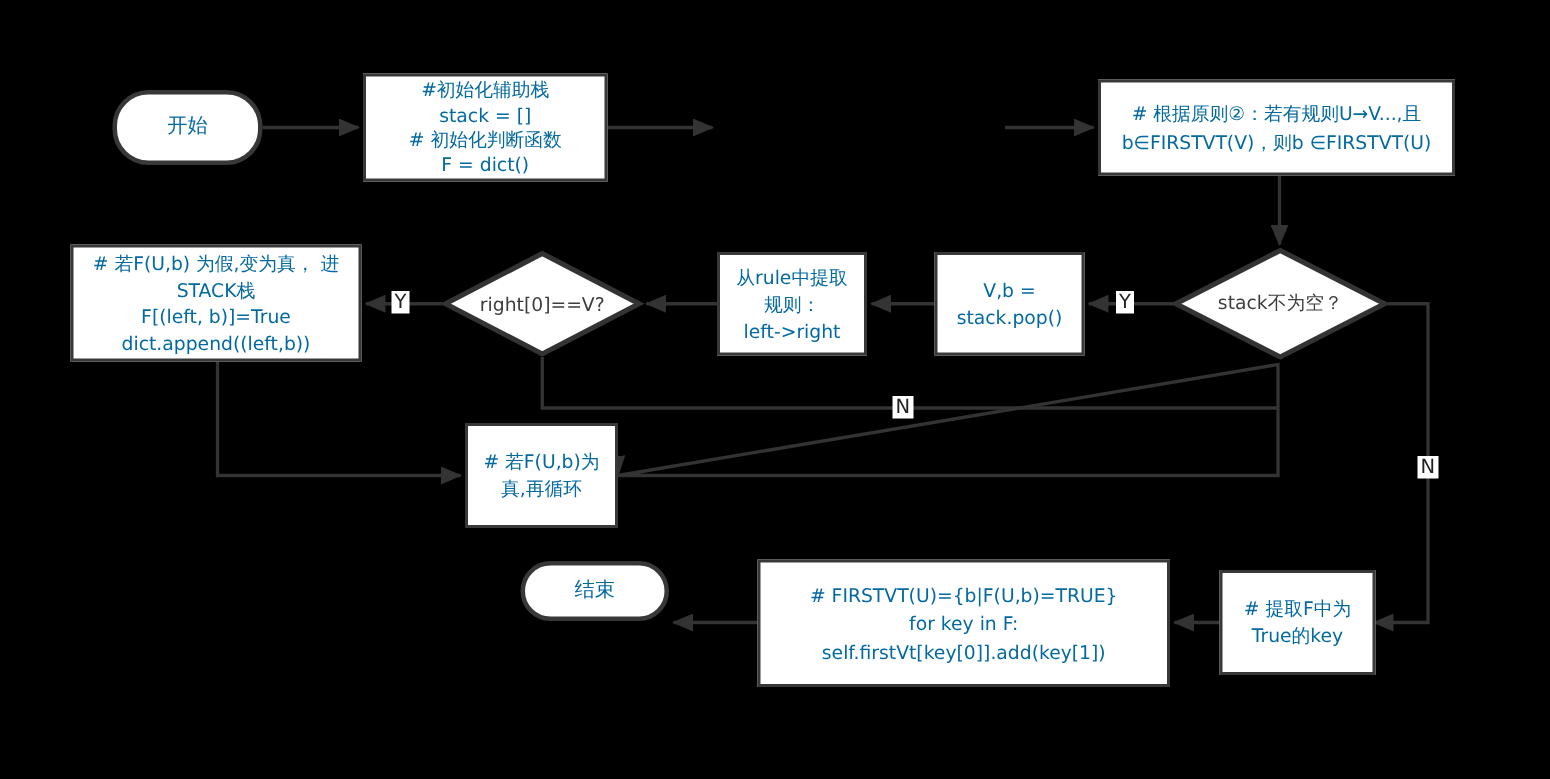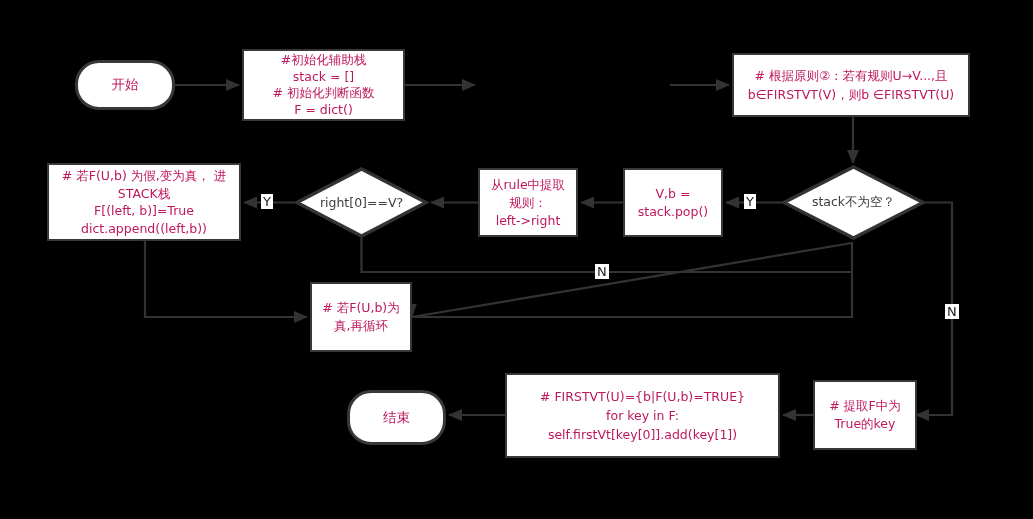--- a/index.html
+++ b/index.html
@@ -14,21 +14,21 @@
   .node{
     position:absolute;
     background:#fff;
     border:2.5px solid #383838;
     box-sizing:border-box;
     display:flex;
     flex-direction:column;
     justify-content:center;
     align-items:center;
     text-align:center;
-    color:#be185d;
+    color:#0369a1;
     font-size:12.5px;
     line-height:17.5px;
     z-index:2;
   }
   .node .ln{white-space:nowrap;}
   .terminal{
     border-radius:24px;
     border-width:3px;
     font-size:13.5px;
   }
@@ -49,21 +49,21 @@
   }
   
   #n-start{left:75px;top:60px;width:100px;height:50px;}
   #n-init{left:242px;top:49px;width:163px;height:72px;line-height:16.5px;}
   #n-rule1{left:478px;top:47px;width:192px;height:75px;line-height:18.5px;}
   #n-rule2{left:732px;top:53px;width:238px;height:64px;line-height:19px;}
   #n-pop{left:623px;top:168px;width:100px;height:69px;line-height:18px;}
   #n-extract-rule{left:478px;top:168px;width:100px;height:69px;line-height:18px;}
   #n-set-true{left:47px;top:163px;width:194px;height:78px;line-height:17.5px;}
   #n-loop{left:310px;top:282px;width:102px;height:70px;line-height:18px;}
-  #n-end{left:347px;top:390px;width:99px;height:55px;align-items:center;}
+  #n-end{left:347px;top:374px;width:99px;height:40px;align-items:center;}
   #n-firstvt{left:505px;top:373px;width:275px;height:85px;line-height:19px;}
   #n-extract-key{left:813px;top:380px;width:104px;height:70px;line-height:18px;}
   #d-stack-label{left:782px;top:165px;width:143px;height:75px;}
   #d-right-label{left:295px;top:167px;width:133px;height:71px;}
   #lbl-y-stack{left:744px;top:194px;}
   #lbl-y-right{left:261px;top:194px;}
   #lbl-n-right{left:595px;top:264px;}
   #lbl-n-stack{left:945px;top:304px;}
 </style>
 </head>

